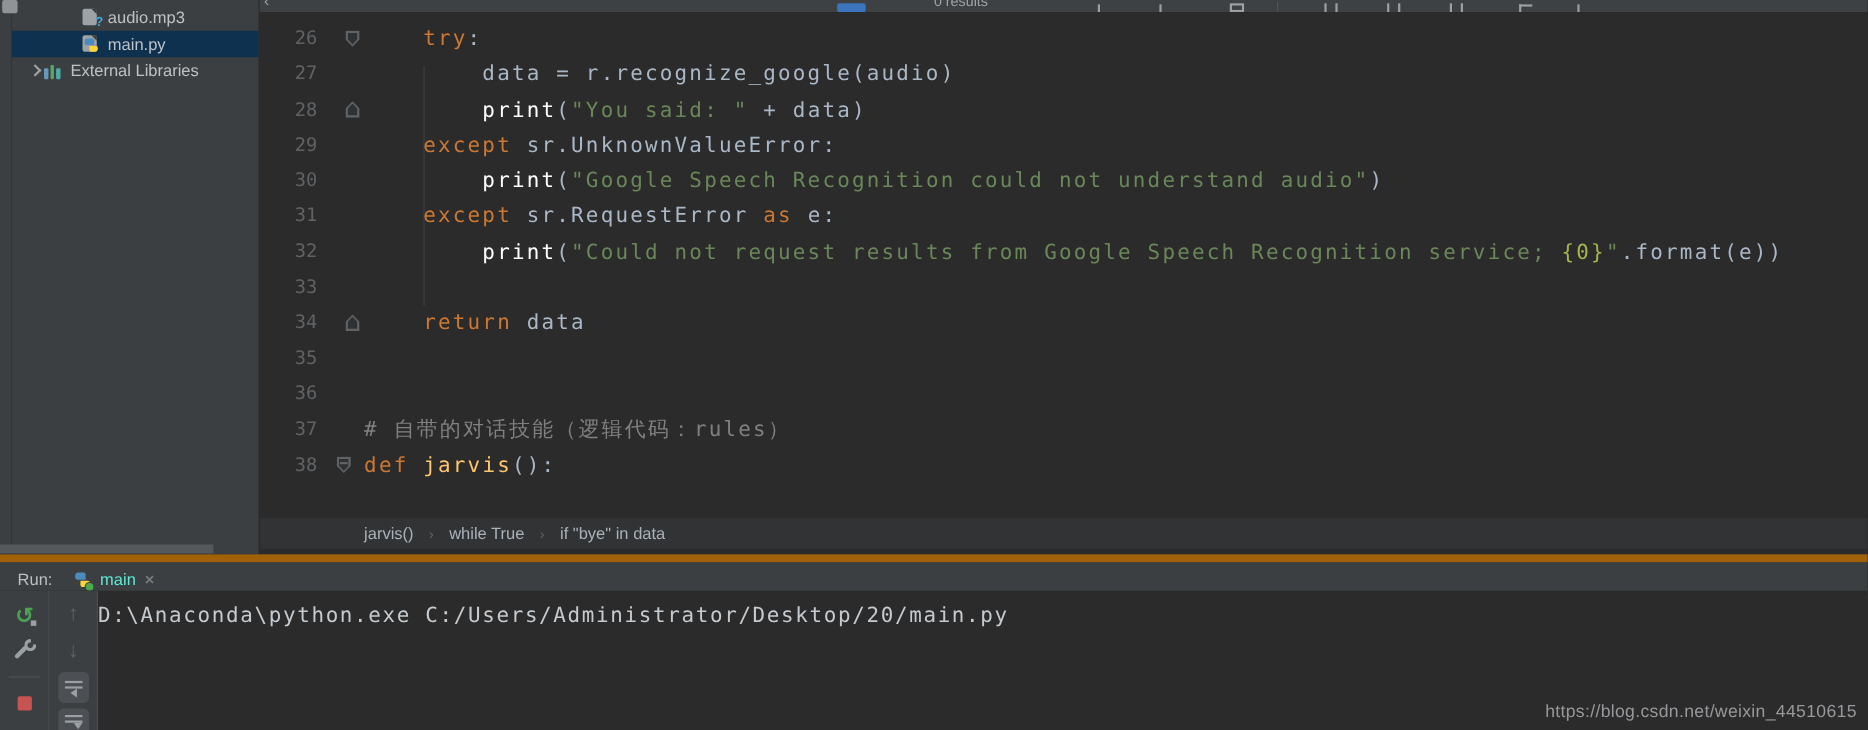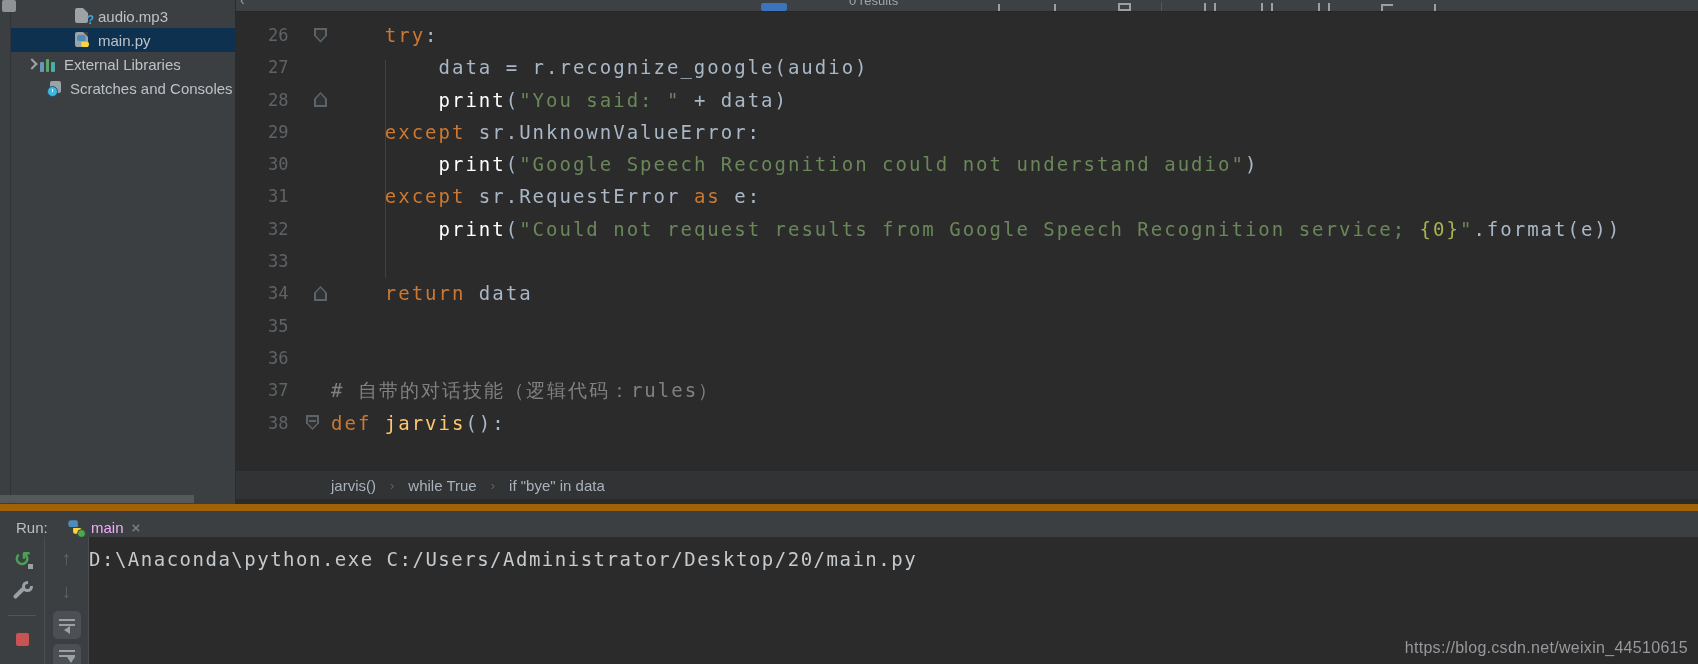--- a/index.html
+++ b/index.html
@@ -78,21 +78,21 @@
                display:flex;align-items:center;padding-left:95px;font-size:15px;color:#a9b2ba;}
   .crumb-sep{color:#5f6467;margin:0 14px;font-size:13px;}
 
   
   .run-panel{position:absolute;left:0;top:504px;right:0;bottom:0;background:#2b2b2b;}
   .run-header{position:absolute;top:0;left:0;right:0;height:33px;background:#3c3f41;border-top:7px solid #a16207;}
   .run-label{position:absolute;left:16px;top:0;line-height:33px;font-size:15px;color:#bbbfc4;}
   .run-tab{position:absolute;left:62px;top:0;height:33px;display:flex;align-items:center;gap:8px;padding:0 6px;}
   .tab-ico{position:relative;width:15px;height:15px;}
   .run-dot{position:absolute;right:-3px;bottom:-3px;width:7px;height:7px;border-radius:50%;background:#49a94c;border:1px solid #3c3f41;}
-  .tab-label{font-size:15px;color:#f0abfc;}
+  .tab-label{font-size:15px;color:#5eead4;}
   .tab-close{font-size:15px;color:#75797c;font-weight:bold;cursor:pointer;}
   .tab-underline{position:absolute;left:58px;bottom:0;width:112px;height:3px;background:#64676a;}
 
   .run-body{position:absolute;top:33px;left:0;right:0;bottom:0;background:#2b2b2b;}
   .tb{position:absolute;top:0;bottom:0;background:#3c3f41;display:flex;flex-direction:column;align-items:center;}
   .tb1{left:0;width:44px;border-right:1px solid #4b4e51;}
   .tb2{left:45px;width:43px;border-right:1px solid #4b4e51;}
   .tb .spacer{height:8px;flex:none;}
   .tbtn{width:28px;height:28px;margin-bottom:5px;display:flex;align-items:center;justify-content:center;position:relative;flex:none;border-radius:5px;}
   .tbtn.active{background:#4c5054;}
@@ -141,26 +141,20 @@
         </span>
       <span>External Libraries</span>
     </div>
     <div class="tree-row ind-file selected" style="top:28px">
       <span class="tree-icon">
         <span class="page"></span>
           <span class="pylogo py-on-page"></span>
       </span>
       <span>main.py</span>
     </div>
-    <div class="tree-row ind-top" style="top:76px;padding-left:36px">
-      <span class="tree-icon scratch">
-          <span class="scratch-clock"></span>
-        </span>
-      <span>Scratches and Consoles</span>
-    </div>
     <div class="h-scrollbar"></div>
   </aside>
 
   <div class="editor-area">
 
     <div class="find-bar">
       <span class="fb-chev">‹</span>
       <span class="fb-blue"></span>
       <span class="fb-results">0 results</span>
       <span class="fb-stem" style="left:762px"></span>

